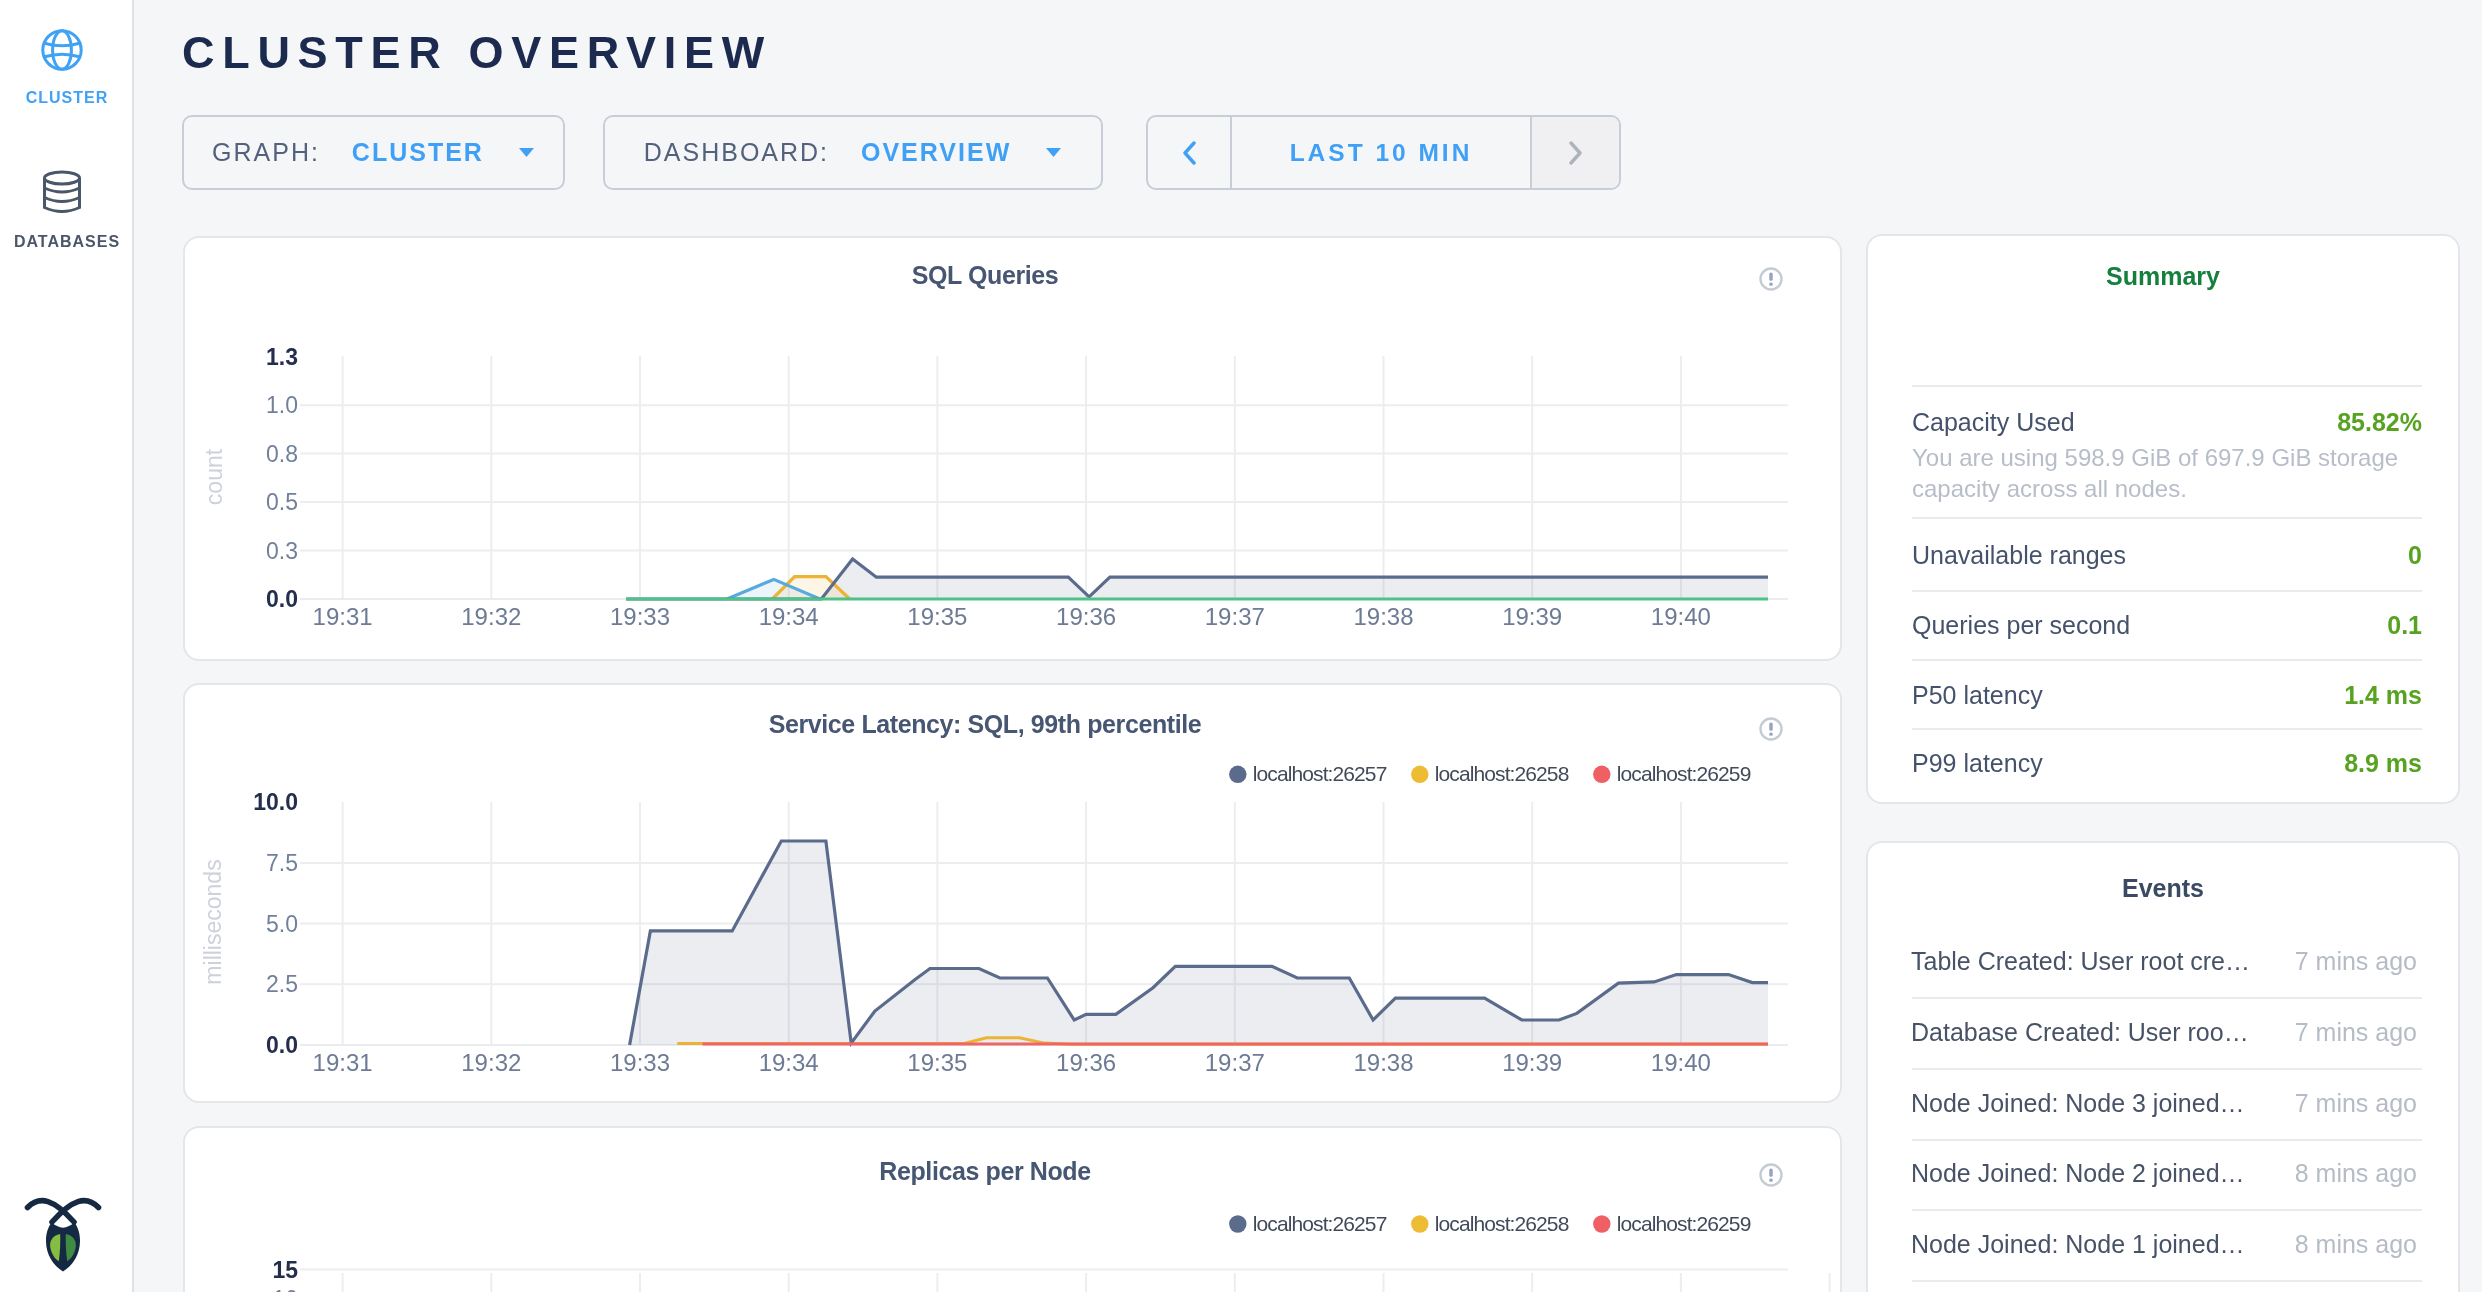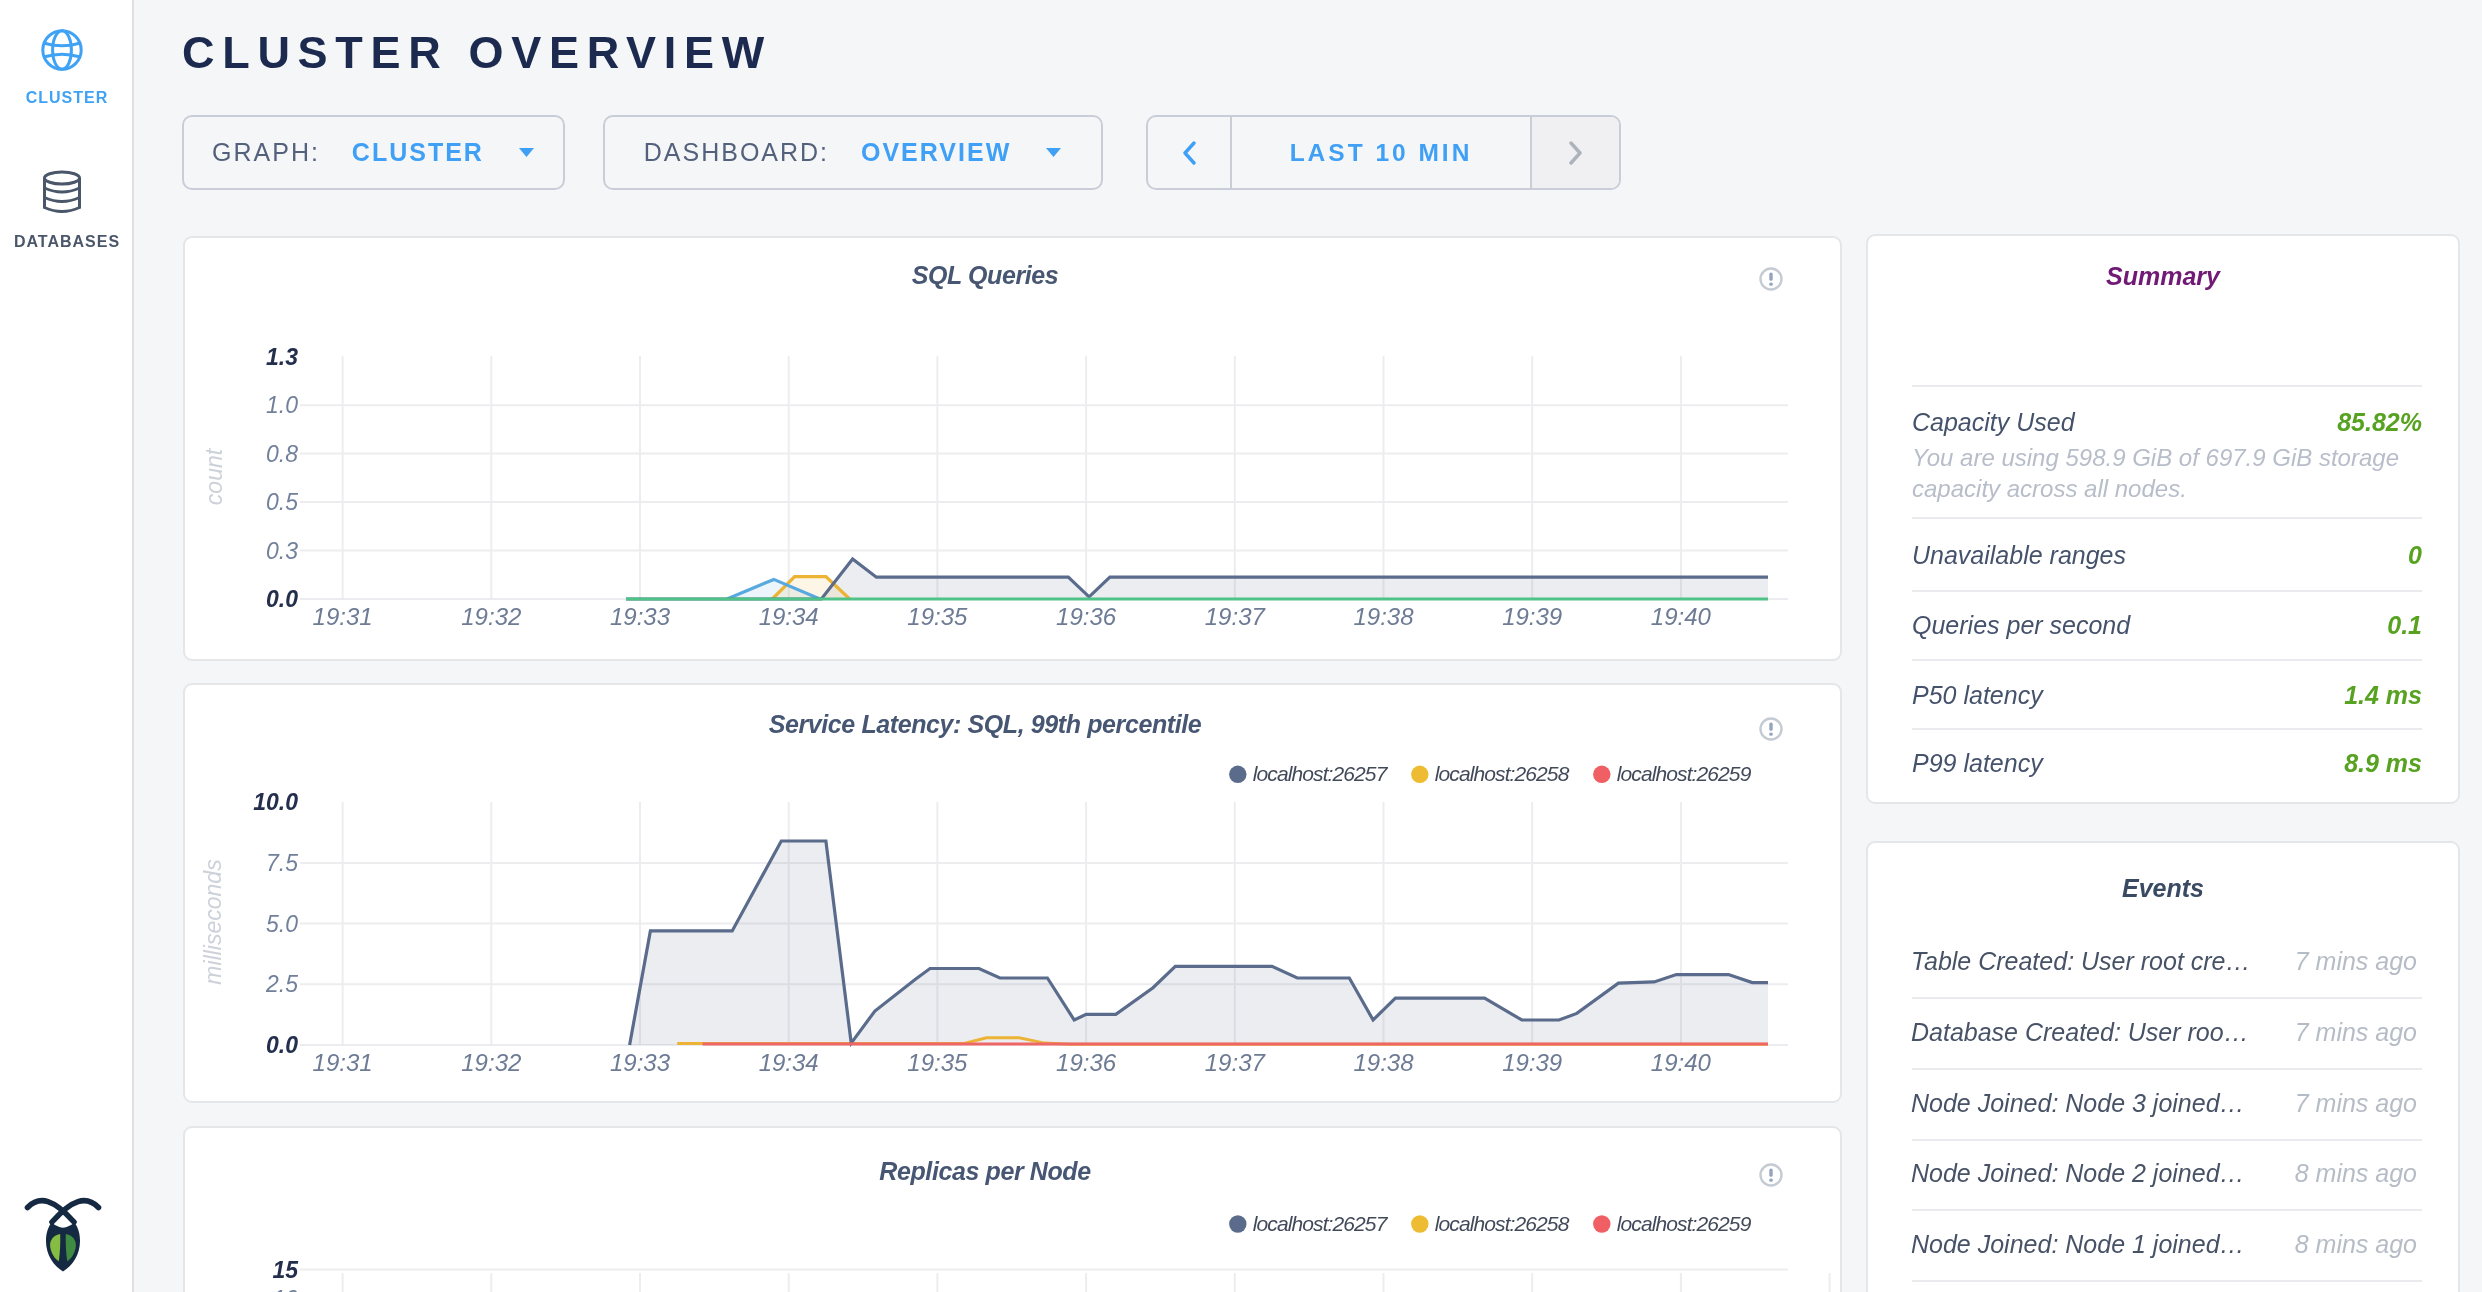--- a/index.html
+++ b/index.html
@@ -1,18 +1,18 @@
 <!DOCTYPE html>
 <html><head><meta charset="utf-8"><title>Cluster Overview</title>
 <style>
 * { margin:0; padding:0; box-sizing:border-box; }
 html,body { width:2482px; height:1292px; overflow:hidden; font-family:"Liberation Sans",sans-serif; background:#f5f6f7; }
 .sidebar { position:absolute; left:0; top:0; width:134px; height:1292px; background:#fff; border-right:2px solid #e0e0e4; }
 .navlab { position:absolute; width:134px; text-align:center; font-weight:bold; letter-spacing:1px; }
-.card { position:absolute; background:#fff; border:2px solid #e4e6ea; border-radius:9px;font-style:italic; }
+.card { position:absolute; background:#fff; border:2px solid #e4e6ea; border-radius:16px; }
 h1 { position:absolute; left:182px; top:27px; font-size:45px; letter-spacing:7.7px; color:#1b2a4e; font-weight:bold; }
 .ctrl { position:absolute; top:115px; height:75px; border:2px solid #c9cdd7; border-radius:10px; display:flex; align-items:center; justify-content:center; font-size:25px; letter-spacing:2px; color:#53617c;gap:14px; }
 .bluetx { color:#3fa0f6; font-weight:bold; }
 .srow { position:absolute; left:44px; width:510px; display:flex; align-items:center; }
 .slab { font-size:25px; color:#45526b; }
 .slink { font-size:25px; color:#40a1f6; margin-left:21px; }
 .sval { font-size:25px; font-weight:bold; color:#57a321; margin-left:auto; }
 .sdiv { position:absolute; left:44px; width:510px; border-top:2px solid #e9ebee; }
 .erow { position:absolute; left:43px; width:506px; display:flex; align-items:center; height:36px; }
 .etxt { font-size:25px; color:#475266; }
@@ -187,21 +187,21 @@
       <line x1="1198.5" y1="145" x2="1198.5" y2="430" stroke="#ededf0" stroke-width="2"></line>
       <line x1="1347.2" y1="145" x2="1347.2" y2="430" stroke="#ededf0" stroke-width="2"></line>
       <line x1="1495.9" y1="145" x2="1495.9" y2="430" stroke="#ededf0" stroke-width="2"></line>
       <line x1="1644.6" y1="145" x2="1644.6" y2="430" stroke="#ededf0" stroke-width="2"></line>
       <line x1="115" y1="141.6" x2="1603" y2="141.6" stroke="#ededf0" stroke-width="2"></line>
       <text x="113" y="149.6" text-anchor="end" font-size="23" font-weight="bold" fill="#242f4d">15</text>
       <text x="113" y="179" text-anchor="end" font-size="23" fill="#71809b">10</text>
     </svg>
   </div>
 <div class="card" style="left:1866px;top:234px;width:594px;height:570px">
-  <div style="position:absolute;top:26px;width:100%;text-align:center;font-size:25px;font-weight:bold;color:#701a75">Summary</div>
+  <div style="position:absolute;top:26px;width:100%;text-align:center;font-size:25px;font-weight:bold;color:#15803d">Summary</div>
 
 <div class="sdiv" style="top:149px"></div>
 <div class="srow" style="top:168px;height:36px">
   <span class="slab">Capacity Used</span>
       <span class="sval">85.82%</span>
 </div>
 <div style="position:absolute;left:44px;top:206px;font-size:24px;line-height:31px;color:#b7bdc9;white-space:nowrap">You are using 598.9 GiB of 697.9 GiB storage<br>capacity across all nodes.</div>
 <div class="sdiv" style="top:281px"></div>
 <div class="srow" style="top:301px;height:36px">
   <span class="slab">Unavailable ranges</span>

